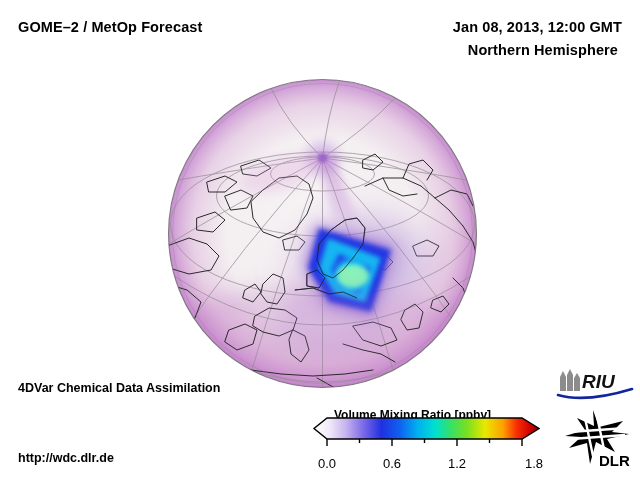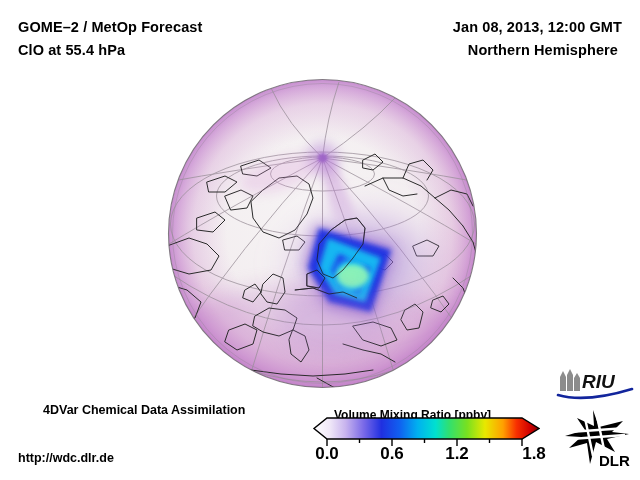--- a/index.html
+++ b/index.html
@@ -15,42 +15,41 @@
   #hdr-l2{left:18px;top:42px;}
   #hdr-r1{right:18px;top:19px;text-align:left;}
   #hdr-r2{right:22px;top:42px;text-align:right;}
 
   
   .globe-wrap{position:absolute;left:167px;top:78px;width:311px;height:311px;}
   .globe-wrap svg{display:block;}
 
   
   .ftr{position:absolute;left:18px;font-weight:bold;font-size:12.5px;white-space:nowrap;}
-  #ftr1{top:403px;margin-left:25px;}
+  #ftr1{top:381px;}
   #ftr2{top:427px;}
   #ftr3{top:451px;}
 
   
   #cbar-title{position:absolute;left:334px;top:408px;font-weight:bold;font-size:12px;white-space:nowrap;}
   .cbar-area{position:absolute;left:310px;top:416px;width:230px;height:56px;}
   .cbar-ticklabels{position:absolute;left:310px;top:444px;width:230px;height:20px;}
-  .cbar-ticklabels span{position:absolute;font-weight:bold;font-size:17px;transform:translateX(-50%);}
+  .cbar-ticklabels span{position:absolute;font-weight:normal;font-size:13px;transform:translateX(-50%);margin-top:12px;}
 
   
   .logo{position:absolute;}
   #riu-logo{left:556px;top:368px;width:78px;height:34px;}
   #dlr-logo{left:563px;top:408px;width:72px;height:62px;}
 </style>
 </head>
 <body>
 
 <div class="stage">
 
   <div class="hdr" id="hdr-l1">GOME–2 / MetOp Forecast</div>
-  <div class="hdr" id="hdr-l2">ClO at 55.4 hPa</div>
   <div class="hdr" id="hdr-r1">Jan 08, 2013, 12:00 GMT</div>
   <div class="hdr" id="hdr-r2">Northern Hemisphere</div>
 
   <div class="globe-wrap">
     <svg width="311" height="311" viewBox="0 0 311 311" xmlns="http://www.w3.org/2000/svg">
       <defs>
         <clipPath id="discClip">
             <circle cx="155.5" cy="155.5" r="154"></circle>
           </clipPath>
 

